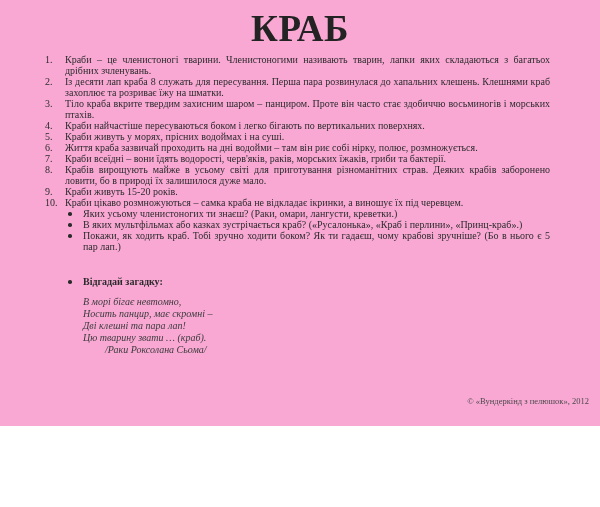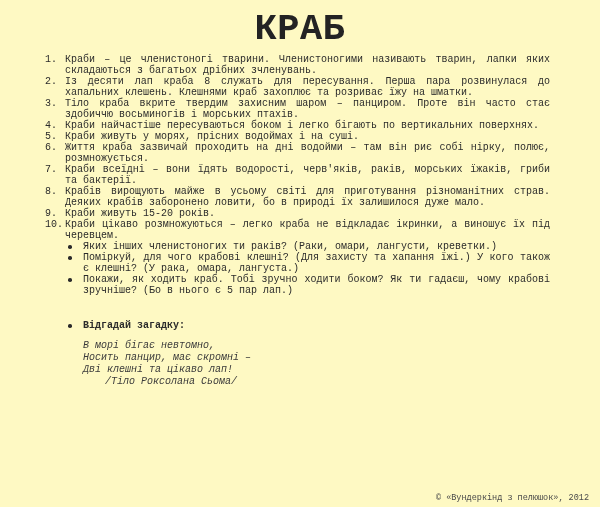--- a/index.html
+++ b/index.html
@@ -3,23 +3,23 @@
 <meta charset="utf-8">
 <style>
   html, body {
     margin: 0;
     padding: 0;
     background: #ffffff;
   }
   .page {
     position: relative;
     width: 600px;
-    height: 507px;
-    background: #fef9c3;
-    font-family: Liberation Mono, monospace;
+    height: 426px;
+    background: #f9a8d4;
+    font-family: Liberation Serif, serif;
     color: #2b2b2b;
     overflow: hidden;
     box-sizing: border-box;
   }
   .doc-title {
     margin: 0;
     padding-top: 8px;
     text-align: center;
     font-size: 37px;
     line-height: 42px;
@@ -95,21 +95,21 @@
     color: #3a3a3a;
   }
   .riddle-author {
     padding-left: 40px;
     font-style: italic;
     color: #3a3a3a;
   }
   .footer-credit {
     position: absolute;
     right: 11px;
-    bottom: 4px;
+    bottom: 20px;
     font-size: 8.5px;
     color: #4a4a4a;
   }
 </style>
 </head>
 <body>
 
 <div class="page">
 
   <h1 class="doc-title">КРАБ</h1>
@@ -117,33 +117,34 @@
   <ol class="facts-list">
     <li>Краби – це членистоногі тварини. Членистоногими називають тварин, лапки яких складаються з багатьох дрібних зчленувань.</li>
     <li>Із десяти лап краба 8 служать для пересування. Перша пара розвинулася до хапальних клешень. Клешнями краб захоплює та розриває їжу на шматки.</li>
     <li>Тіло краба вкрите твердим захисним шаром – панциром. Проте він часто стає здобиччю восьминогів і морських птахів.</li>
     <li>Краби найчастіше пересуваються боком і легко бігають по вертикальних поверхнях.</li>
     <li>Краби живуть у морях, прісних водоймах і на суші.</li>
     <li>Життя краба зазвичай проходить на дні водойми – там він риє собі нірку, полює, розмножується.</li>
     <li>Краби всеїдні – вони їдять водорості, черв'яків, раків, морських їжаків, гриби та бактерії.</li>
     <li>Крабів вирощують майже в усьому світі для приготування різноманітних страв. Деяких крабів заборонено ловити, бо в природі їх залишилося дуже мало.</li>
     <li>Краби живуть 15-20 років.</li>
-    <li>Краби цікаво розмножуються – легко краба не відкладає ікринки, а виношує їх під черевцем.</li>
+    <li>Краби цікаво розмножуються – самка краба не відкладає ікринки, а виношує їх під черевцем.</li>
   </ol>
 
 
   <ul class="tasks-list">
-    <li>Яких інших членистоногих ти раків? (Раки, омари, лангусти, креветки.)</li>
-    <li>Поміркуй, для чого крабові клешні? (Для захисту та хапання їжі.) У кого також є клешні? (У рака, омара, лангуста.)</li>
+    <li>Яких усьому членистоногих ти знаєш? (Раки, омари, лангусти, креветки.)</li>
+    <li>В яких мультфільмах або казках зустрічається краб? («Русалонька», «Краб і перлини», «Принц-краб».)</li>
     <li>Покажи, як ходить краб. Тобі зручно ходити боком? Як ти гадаєш, чому крабові  зручніше? (Бо в нього є 5 пар лап.)</li>
   </ul>
 
   <div class="riddle-section">
     <div class="riddle-heading">Відгадай загадку:</div>
     <div class="riddle-line">В морі бігає невтомно,</div>
     <div class="riddle-line">Носить панцир, має скромні –</div>
-    <div class="riddle-line">Дві клешні та цікаво лап!</div>
-    <div class="riddle-author">/Тіло Роксолана Сьома/</div>
+    <div class="riddle-line">Дві клешні та пара лап!</div>
+    <div class="riddle-line">Цю тварину звати … (краб).</div>
+    <div class="riddle-author">/Раки Роксолана Сьома/</div>
   </div>
 
   <div class="footer-credit">© «Вундеркінд з пелюшок», 2012</div>
 
 </div>
 
 </body></html>

